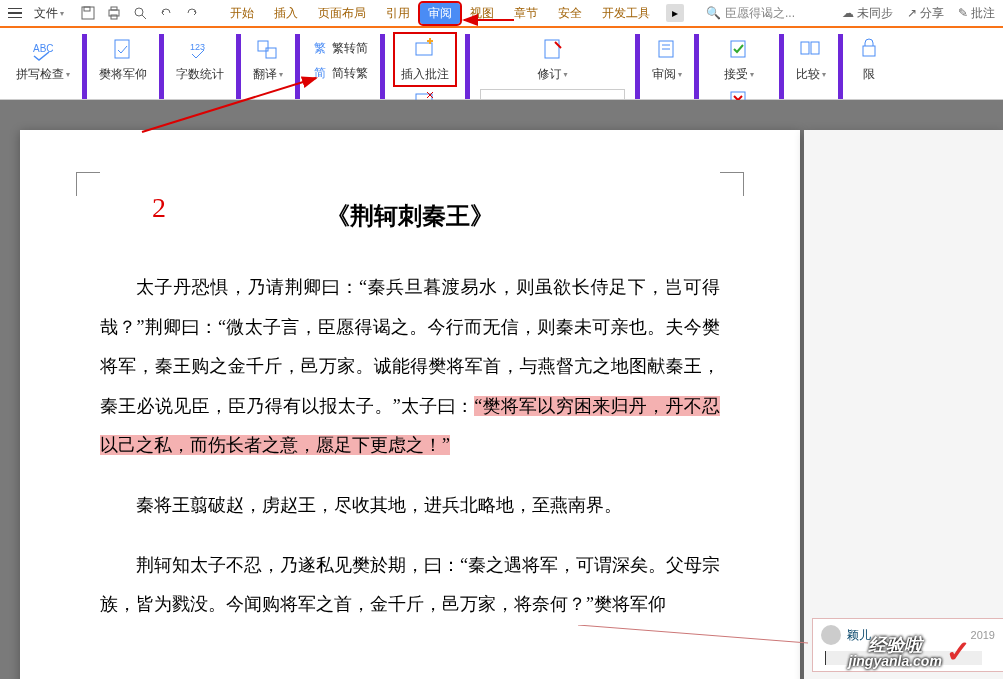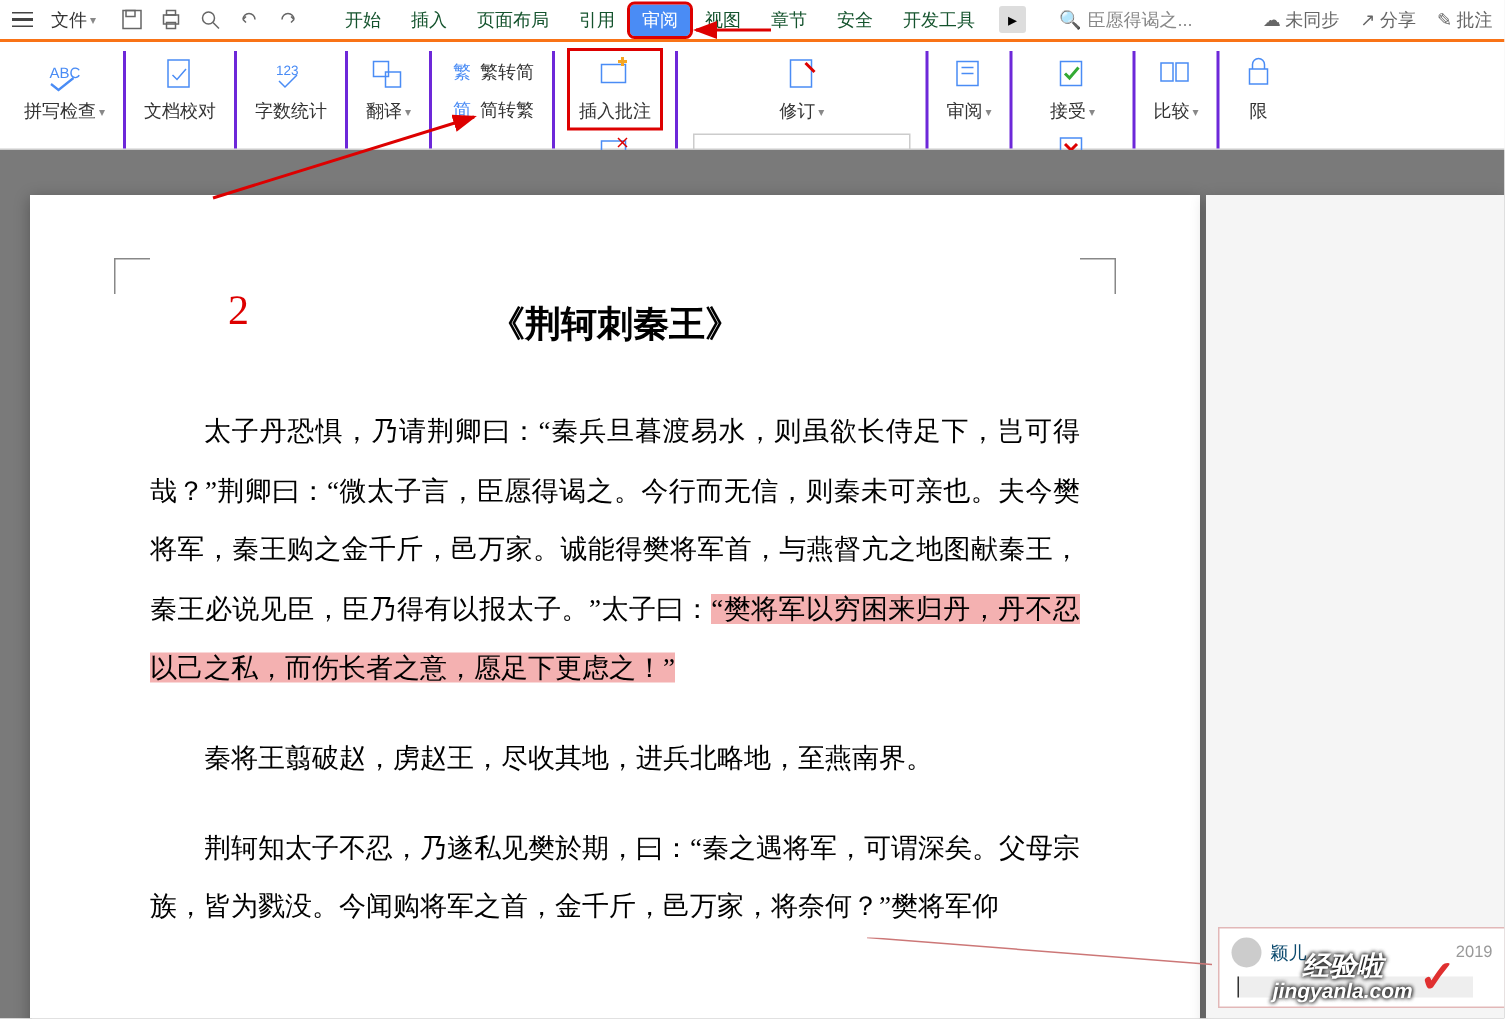--- a/index.html
+++ b/index.html
@@ -58,21 +58,21 @@
       cursor: pointer;
     }
     .tab-row {
       display: flex;
       margin-left: 18px;
       gap: 0;
       align-items: center;
     }
     .tab {
       padding: 4px 10px;
-      color: #14532d;
+      color: #a16207;
       cursor: pointer;
       position: relative;
     }
     .tab.active {
       background: #4a8cf5;
       color: #fff;
       border-radius: 3px;
       padding: 2px 8px;
     }
     .tab.highlighted {
@@ -111,21 +111,21 @@
       background: #fff;
       border-bottom: 1px solid #ccc;
       display: flex;
       padding: 6px 4px 0 4px;
     }
     .ribbon-group {
       display: flex;
       flex-direction: column;
       align-items: center;
       padding: 0 6px;
-      border-right: 2px solid #6d28d9;
+      border-right: 5px solid #6d28d9;
       justify-content: flex-start;
     }
     .ribbon-group.no-border { border-right: none; }
     .ribbon-big-btn {
       display: flex;
       flex-direction: column;
       align-items: center;
       gap: 2px;
       padding: 2px 6px;
       cursor: pointer;
@@ -428,21 +428,21 @@
     </div>
   </div>
   <div class="ribbon-group">
     <div class="ribbon-big-btn">
       <div class="ribbon-icon">
         <svg width="24" height="24" viewBox="0 0 24 24">
             <rect x="4" y="2" width="14" height="18" fill="none" stroke="#4a8cf5"></rect>
             <path d="M7 12 L10 15 L16 8" stroke="#4a8cf5" fill="none"></path>
           </svg>
       </div>
-      <div class="ribbon-label">文档校对</div>
+      <div class="ribbon-label">樊将军仰</div>
     </div>
   </div>
   <div class="ribbon-group">
     <div class="ribbon-big-btn">
       <div class="ribbon-icon">
         <svg width="24" height="24" viewBox="0 0 24 24">
             <text x="2" y="12" font-size="9" fill="#4a8cf5">123</text>
             <path d="M4 16 L8 20 L16 12" stroke="#4a8cf5" fill="none"></path>
           </svg>
       </div>

